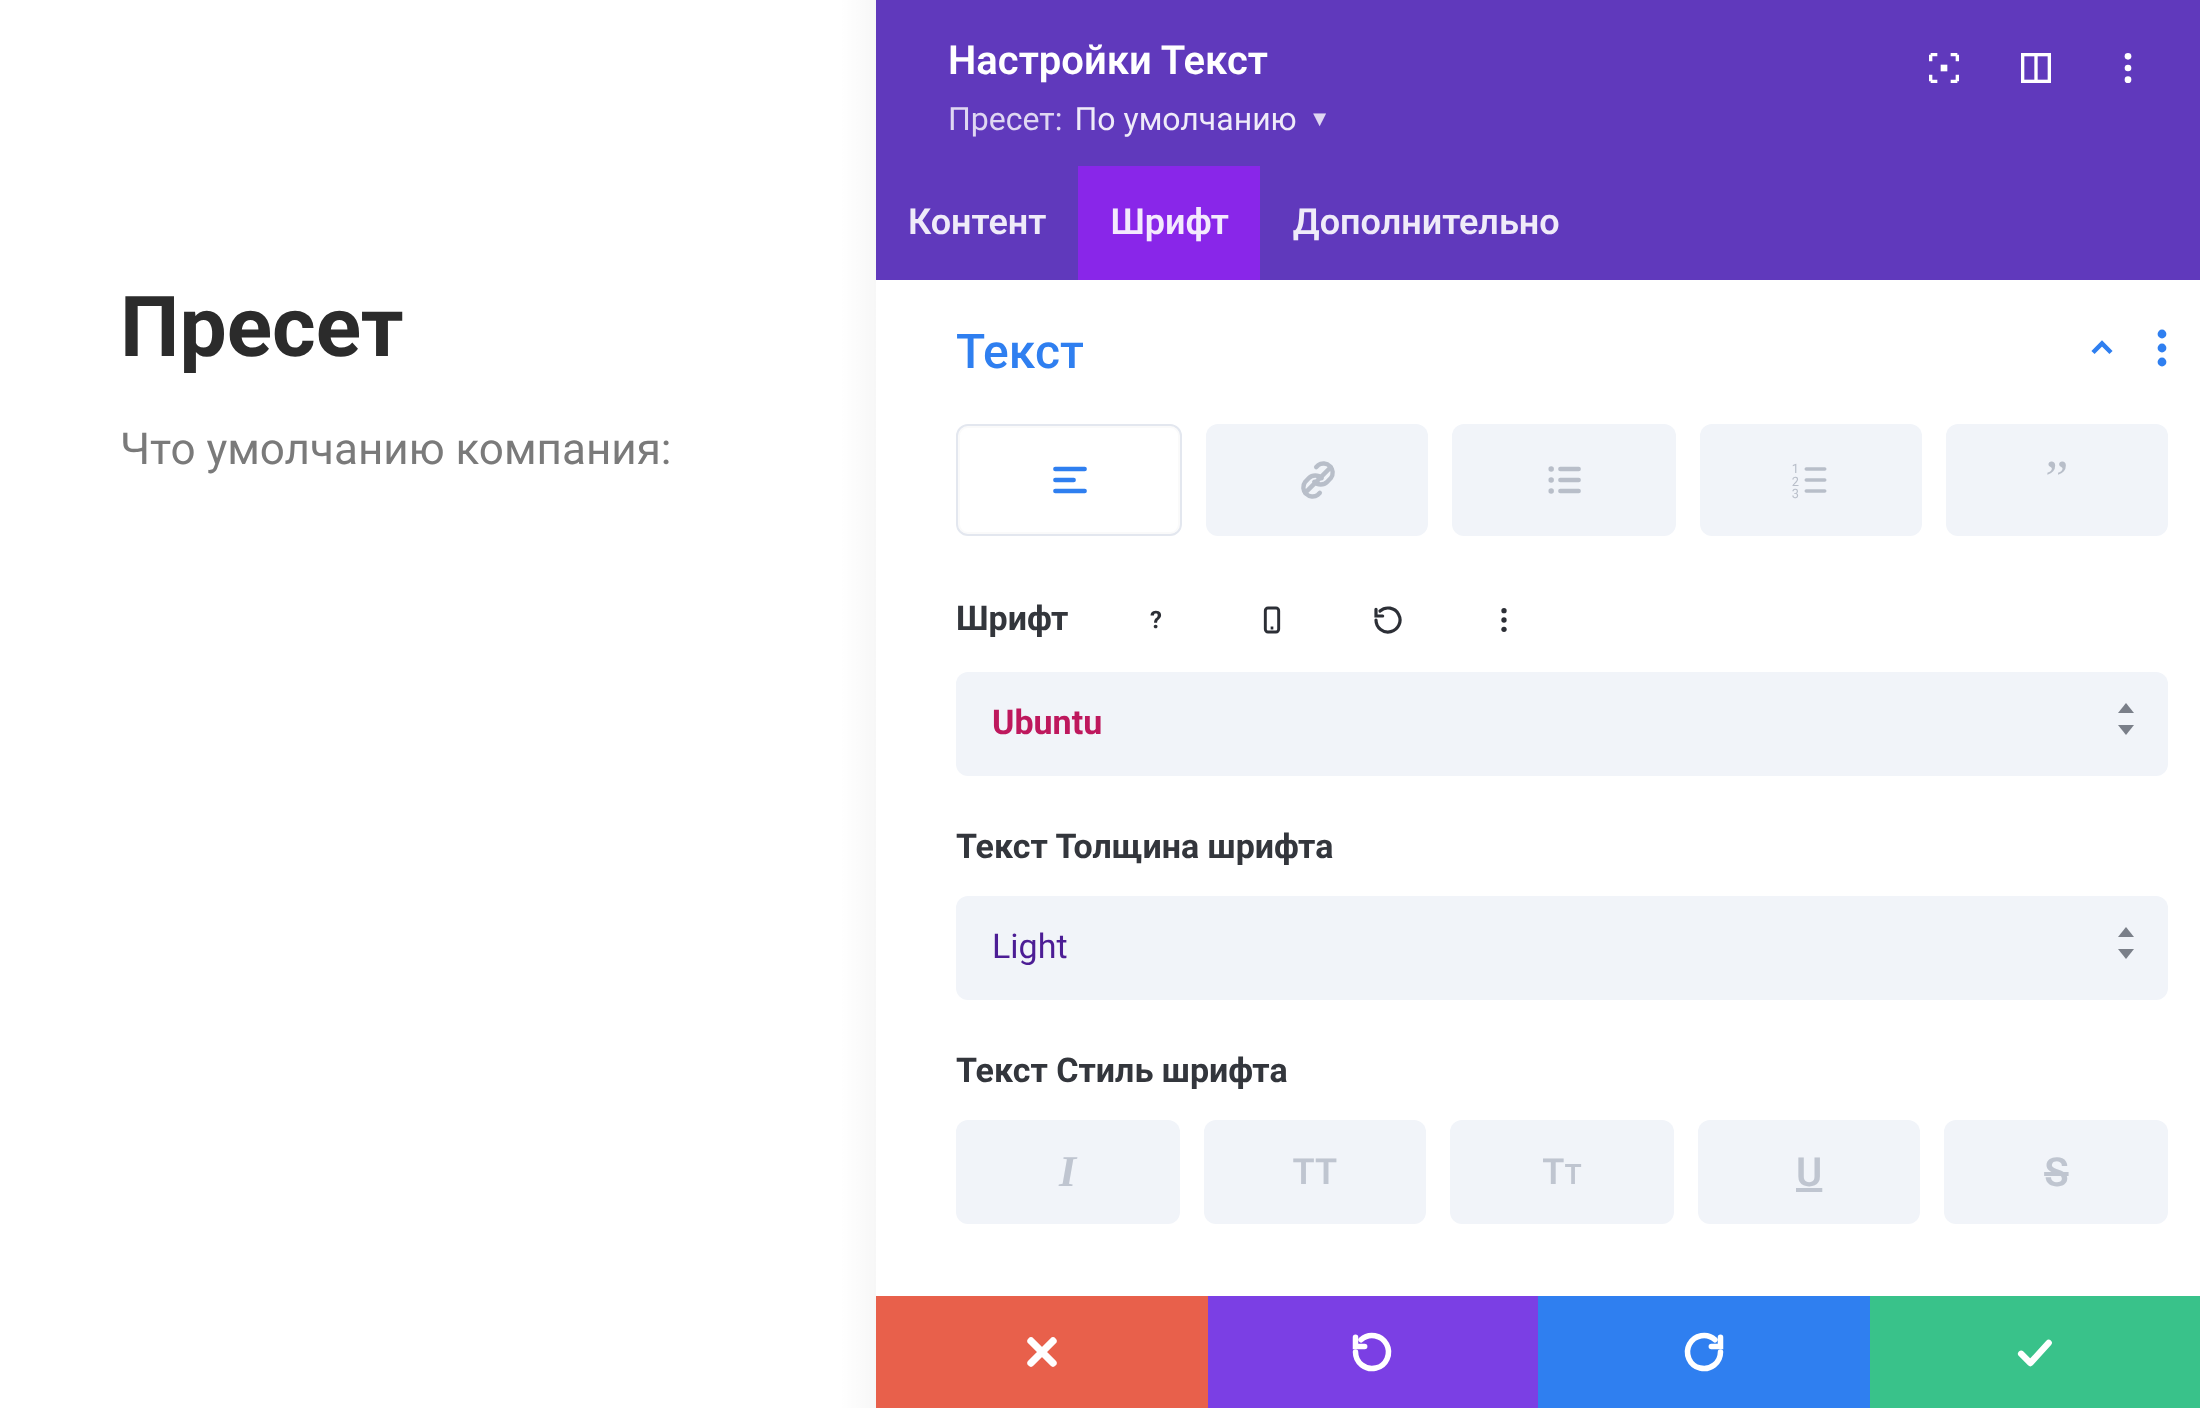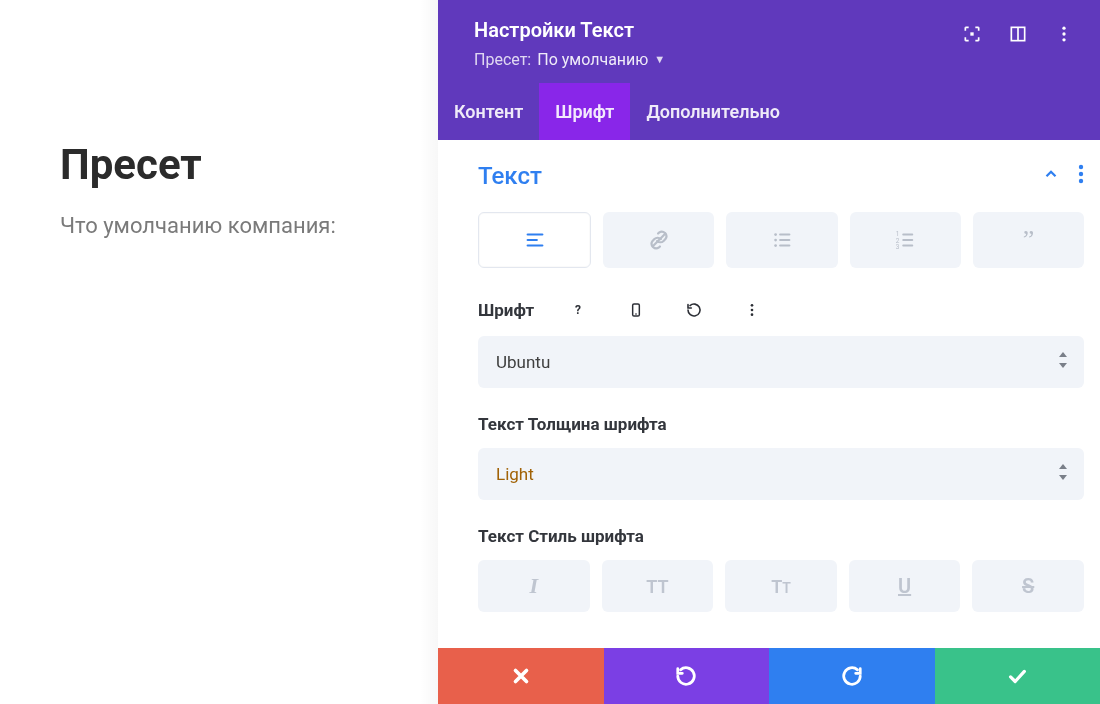--- a/index.html
+++ b/index.html
@@ -31,22 +31,22 @@
 
   .segmented { display:flex; gap:12px; margin-bottom: 28px; }
   .seg { flex:1; height:56px; border-radius:6px; background:#f1f4f9; display:flex; align-items:center; justify-content:center; cursor:pointer; color:#b8bec9; }
   .seg.active { background:#fff; border:1px solid #e3e7ef; color:#2f7ff0; box-shadow: inset 0 0 0 1px rgba(0,0,0,0.02); }
 
   .field-label-row { display:flex; align-items:center; gap:30px; margin-bottom:12px; }
   .field-label { font-size:17px; font-weight:700; color:#33363c; }
   .pill { width:28px; height:28px; border-radius:50%; display:flex; align-items:center; justify-content:center; cursor:pointer; color:#2c2f36; }
   .pill svg { width:16px; height:16px; }
 
-  .select { position:relative; background:#f1f4f9; border-radius:6px; padding:16px 18px; font-size:17px; color:#404040; font-weight:400; margin-bottom:26px; cursor:pointer; }
-  .select.light-weight { font-weight:400; color:#a16207; }
+  .select { position:relative; background:#f1f4f9; border-radius:6px; padding:16px 18px; font-size:17px; color:#be185d; font-weight:700; margin-bottom:26px; cursor:pointer; }
+  .select.light-weight { font-weight:400; color:#4c1d95; }
   .select .caret { position:absolute; right:16px; top:50%; transform:translateY(-50%); color:#7a7f89; }
 
   .label-only { font-size:17px; font-weight:700; color:#33363c; margin-bottom:14px; }
 
   .style-row { display:flex; gap:12px; }
   .style-btn { flex:1; height:52px; border-radius:6px; background:#f1f4f9; display:flex; align-items:center; justify-content:center; color:#bfc5d0; font-size:18px; font-weight:600; cursor:pointer; }
   .style-btn .it { font-style:italic; font-family:"Times New Roman", serif; font-size:22px; }
   .style-btn .mixedcaps { font-size:18px; }
   .style-btn .under { text-decoration: underline; font-size:20px; }
   .style-btn .strike { text-decoration: line-through; font-size:20px; }

